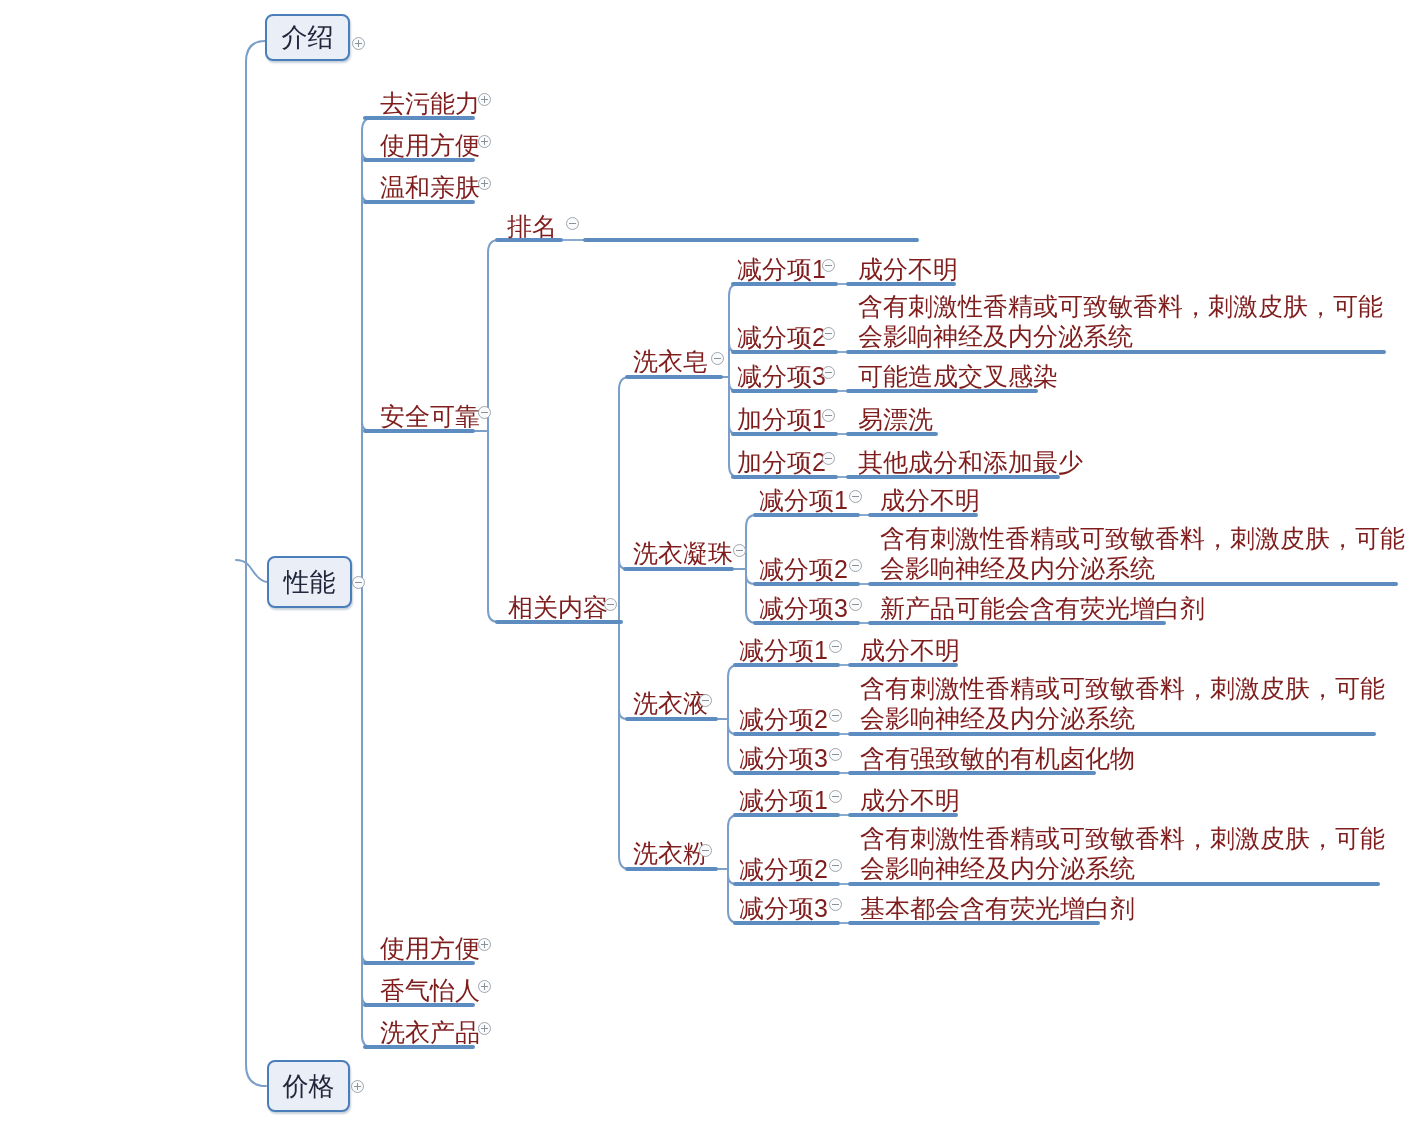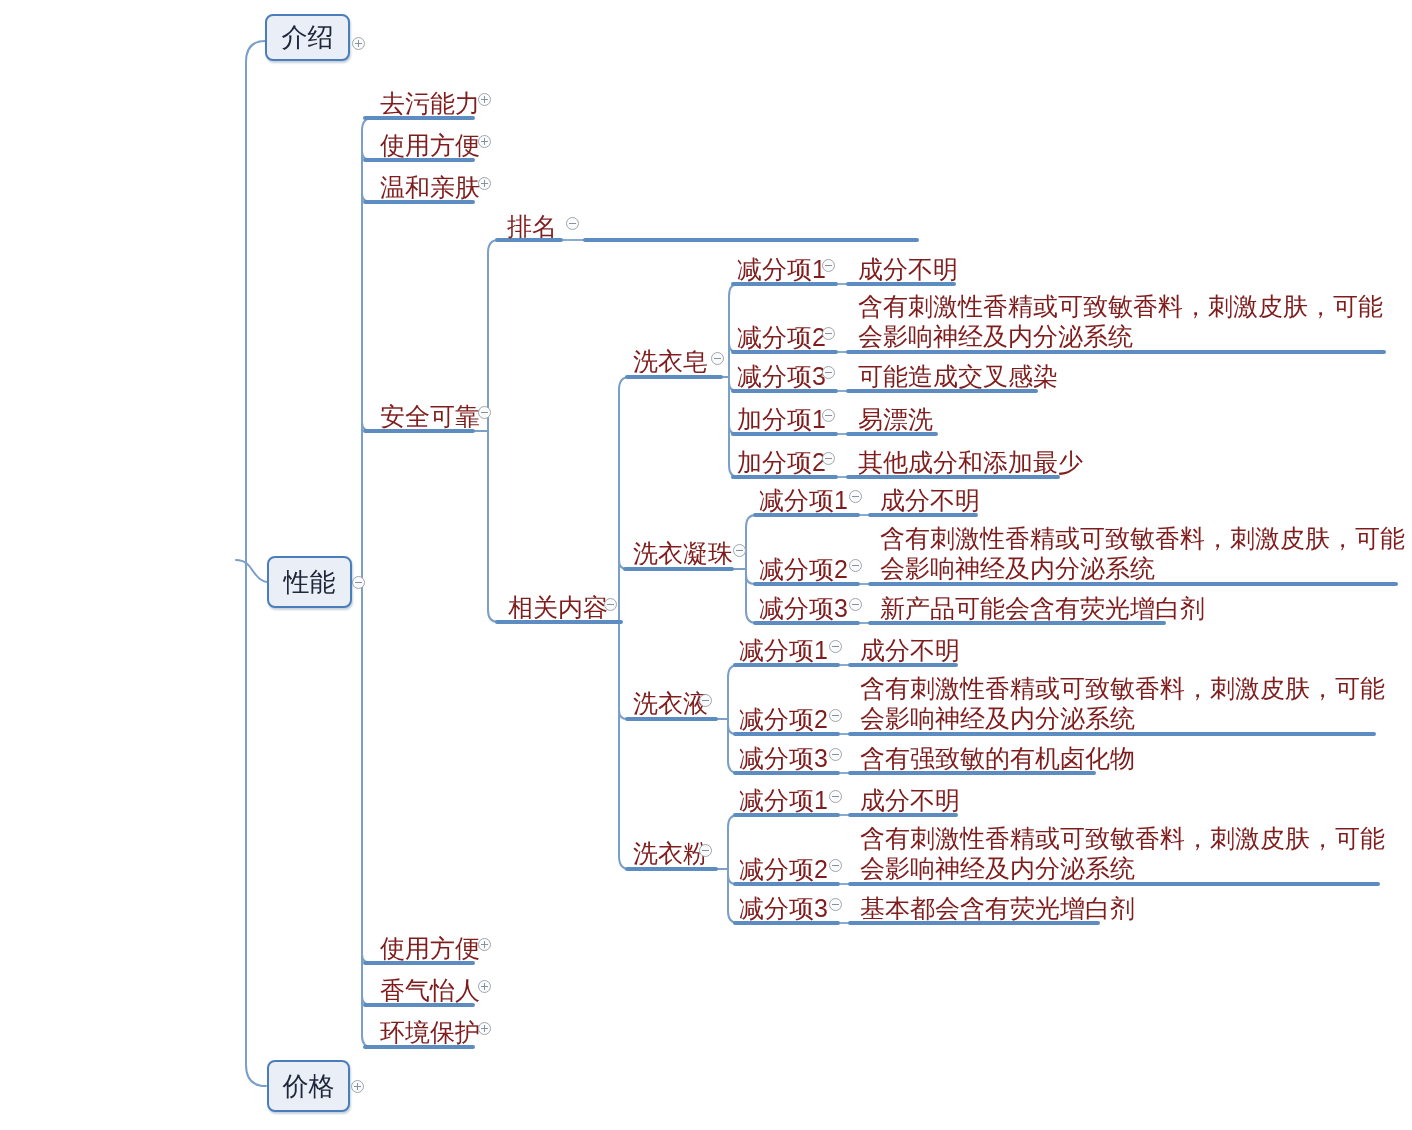--- a/index.html
+++ b/index.html
@@ -89,21 +89,21 @@
   <div class="ic" style="left:478px;top:406px"></div>
 
   <div class="t" style="left:380px;top:935px">使用方便</div>
   <div class="u" style="left:363px;top:961px;width:112px"></div>
   <div class="ic plus" style="left:478px;top:938px"></div>
 
   <div class="t" style="left:380px;top:977px">香气怡人</div>
   <div class="u" style="left:363px;top:1003px;width:112px"></div>
   <div class="ic plus" style="left:478px;top:980px"></div>
 
-  <div class="t" style="left:380px;top:1019px">环境保护</div>
+  <div class="t" style="left:380px;top:1019px">洗衣产品</div>
   <div class="u" style="left:363px;top:1045px;width:112px"></div>
   <div class="ic plus" style="left:478px;top:1022px"></div>
 
   <div class="t" style="left:507px;top:213px">排名</div>
   <div class="u" style="left:495px;top:238px;width:68px"></div>
   <div class="ic" style="left:566px;top:217px"></div>
   <div class="u" style="left:583px;top:238px;width:336px"></div>
 
   <div class="t" style="left:508px;top:594px">相关内容</div>
   <div class="u" style="left:495px;top:620px;width:128px"></div>

